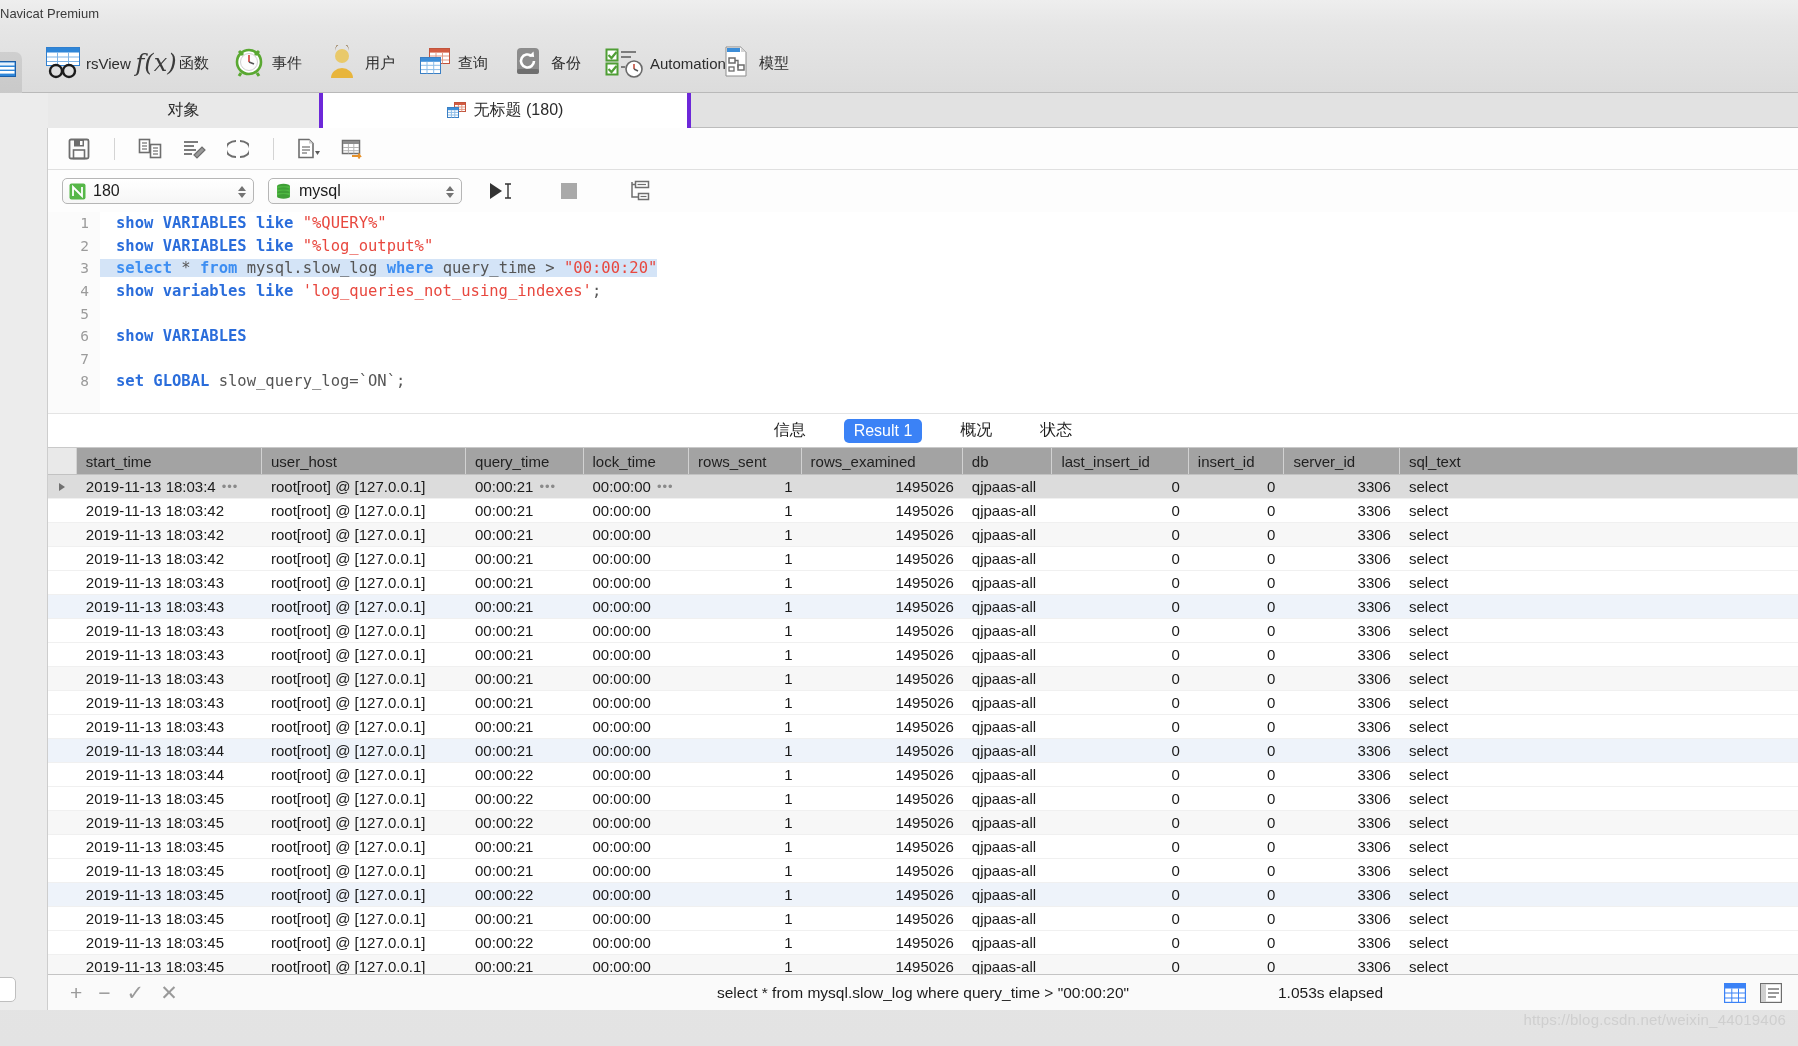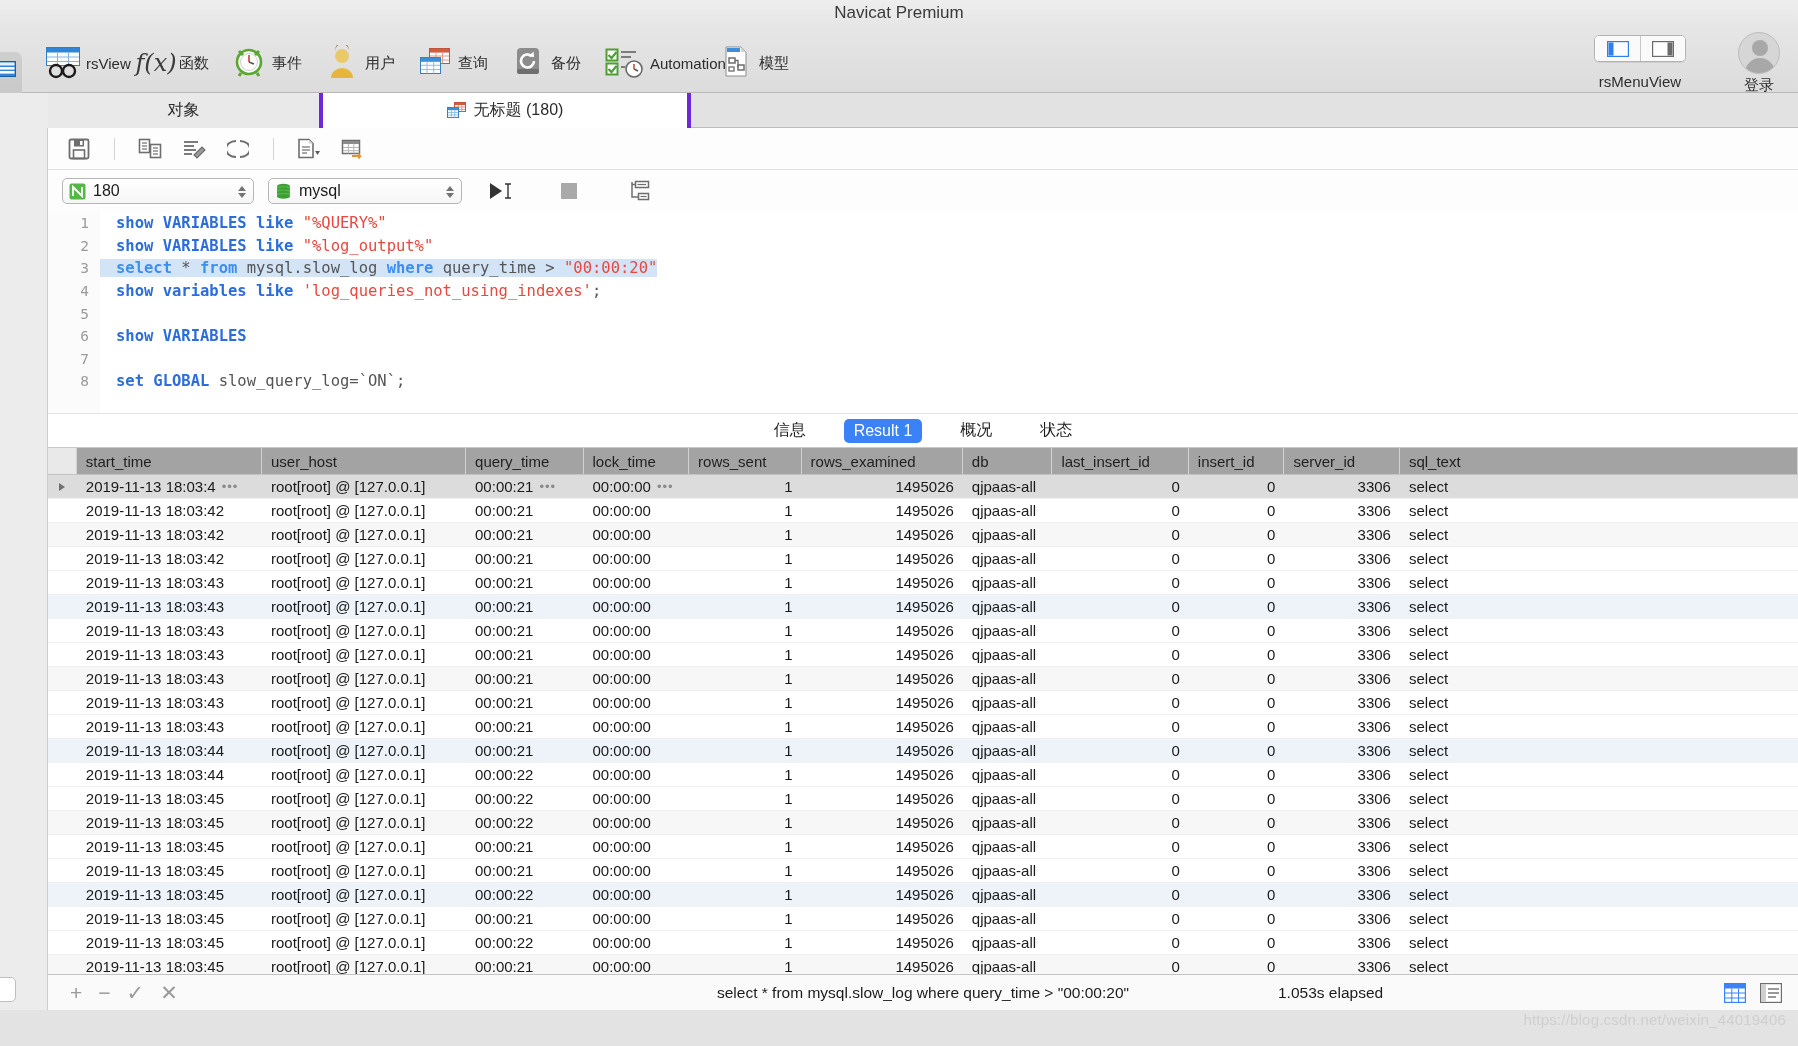--- a/index.html
+++ b/index.html
@@ -11,22 +11,22 @@
   }
   .app {
     position: relative;
     width: 1798px; height: 1046px;
     background: linear-gradient(#ececec, #e3e3e3);
   }
 
   
   .titlebar {
     position: absolute; left: 0; top: 0; width: 1798px; height: 26px;
-    display: flex; align-items: center; justify-content: center;
-    font-size: 17px; color: #3a3a3a;
+    display: flex; align-items: center; 
+    font-size: 13px; color: #3a3a3a;
     background: linear-gradient(#eeeeee, #e6e6e6);
   }
 
   
   .toolbar {
     position: absolute; left: 0; top: 26px; width: 1798px; height: 67px;
     background: linear-gradient(#e6e6e6, #dcdcdc);
     border-bottom: 1px solid #b9b9b9;
   }
   .tb-items { position: absolute; left: 40px; top: 0; display: flex; align-items: flex-start; }
@@ -348,47 +348,20 @@
             <rect x="16" y="13" width="6" height="5" fill="none" stroke="#6d6d6d" stroke-width="1.5"></rect>
             <rect x="25" y="20" width="6" height="5" fill="none" stroke="#6d6d6d" stroke-width="1.5"></rect>
             <path d="M22 15.5 h3 v7" fill="none" stroke="#6d6d6d" stroke-width="1.3"></path>
             <rect x="16" y="22" width="5" height="4" fill="none" stroke="#6d6d6d" stroke-width="1.3"></rect>
           </svg>
         </span>
         <span class="tb-label">模型</span>
       </div>
     </div>
 
-    <div class="tb-right">
-      <div class="rsmenu">
-        <div class="segbox">
-          <div class="segbtn">
-            <svg width="22" height="16" viewBox="0 0 22 16">
-              <rect x="0.5" y="0.5" width="21" height="15" fill="#ffffff" stroke="#2f7ff0" stroke-width="1.4"></rect>
-              <rect x="1.5" y="1.5" width="5" height="13" fill="#2f7ff0"></rect>
-            </svg>
-          </div>
-          <div class="segbtn">
-            <svg width="22" height="16" viewBox="0 0 22 16">
-              <rect x="0.5" y="0.5" width="21" height="15" fill="#ffffff" stroke="#6b6b6b" stroke-width="1.4"></rect>
-              <rect x="15.5" y="1.5" width="5" height="13" fill="#6b6b6b"></rect>
-            </svg>
-          </div>
-        </div>
-        <span class="lbl">rsMenuView</span>
-      </div>
-
-      <div class="account">
-        <div class="avatar-circle">
-          <div class="head"></div>
-            <div class="body"></div>
-        </div>
-        <span class="lbl">登录</span>
-      </div>
-    </div>
   </div>
 
   <div class="tabstrip">
     <div class="gutter"></div>
     <div class="tab inactive">
       <span>对象</span>
     </div>
     <div class="tab active">
       <span>
         <svg width="19" height="18" viewBox="0 0 19 18" style="display:block">

